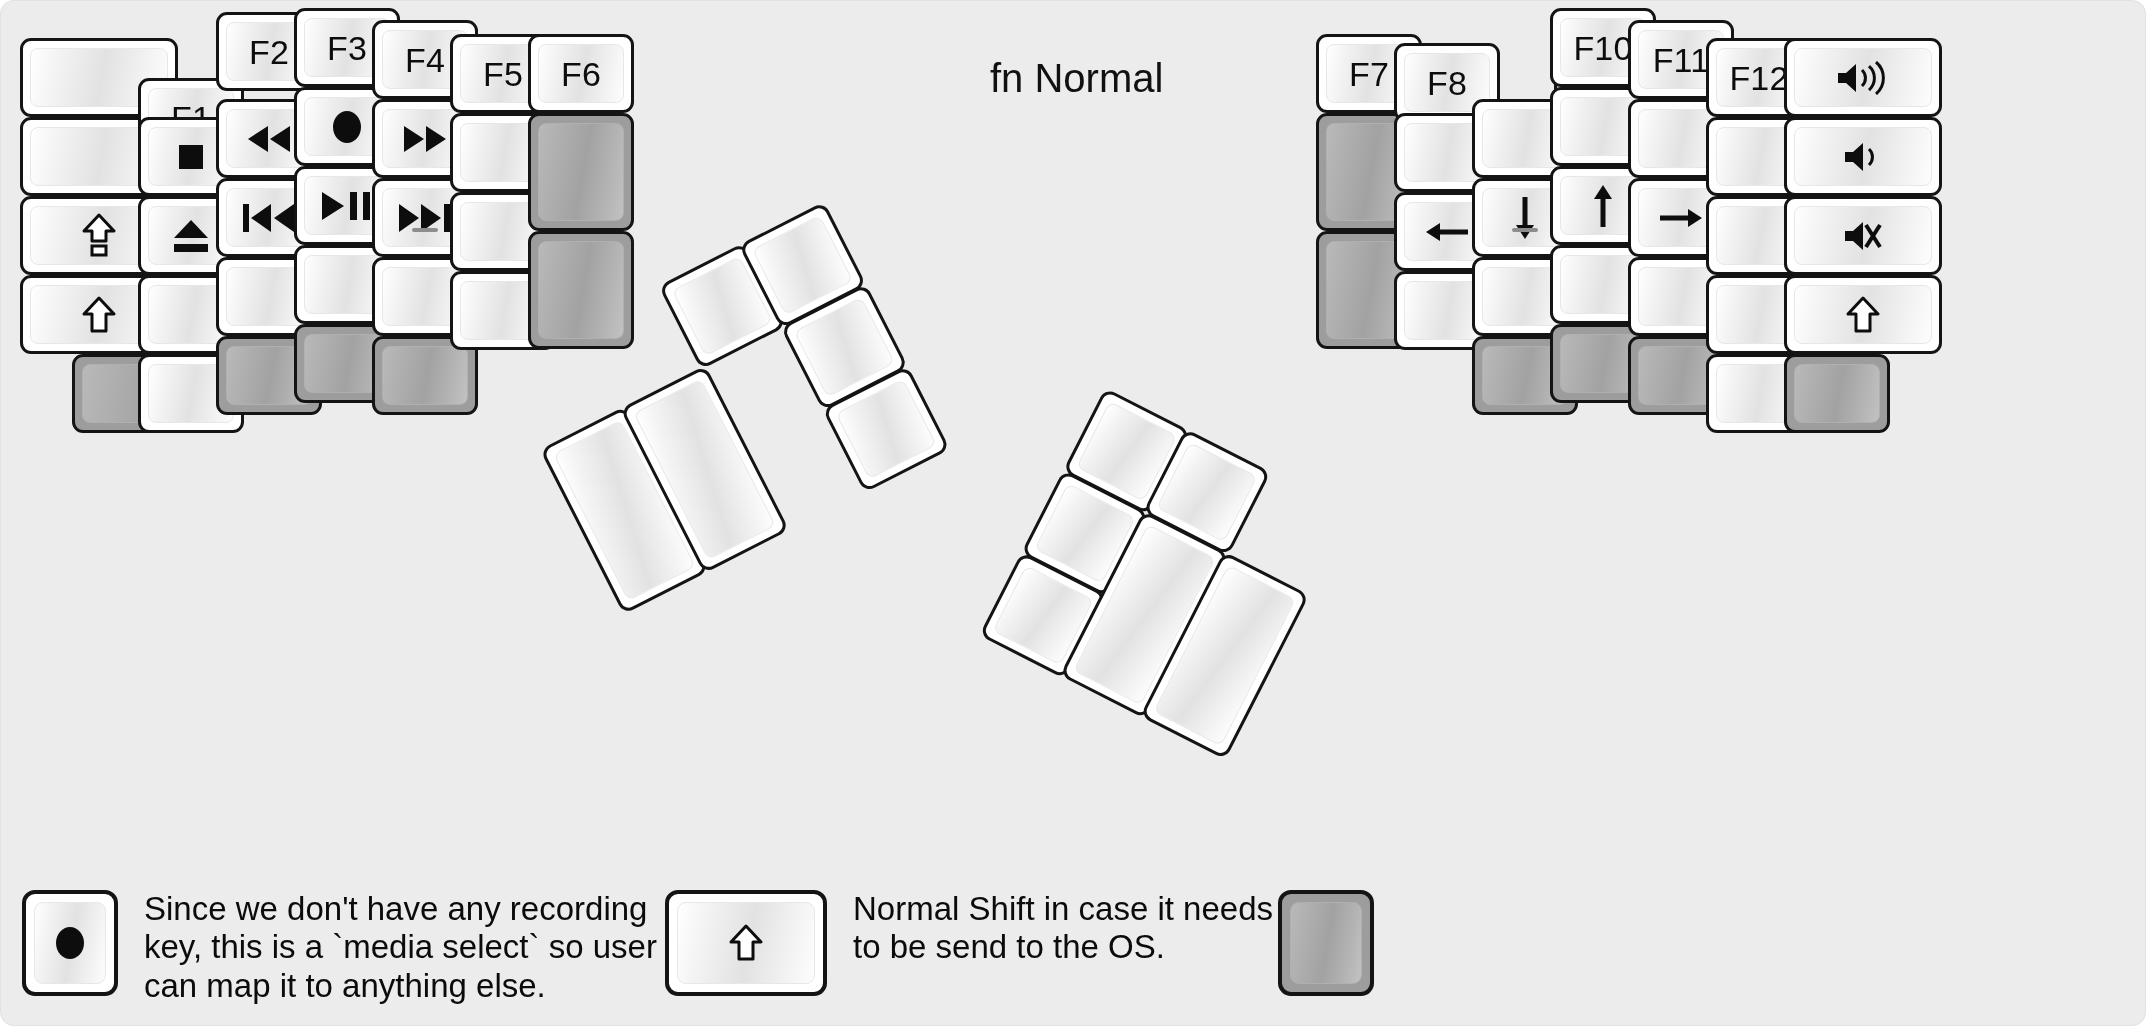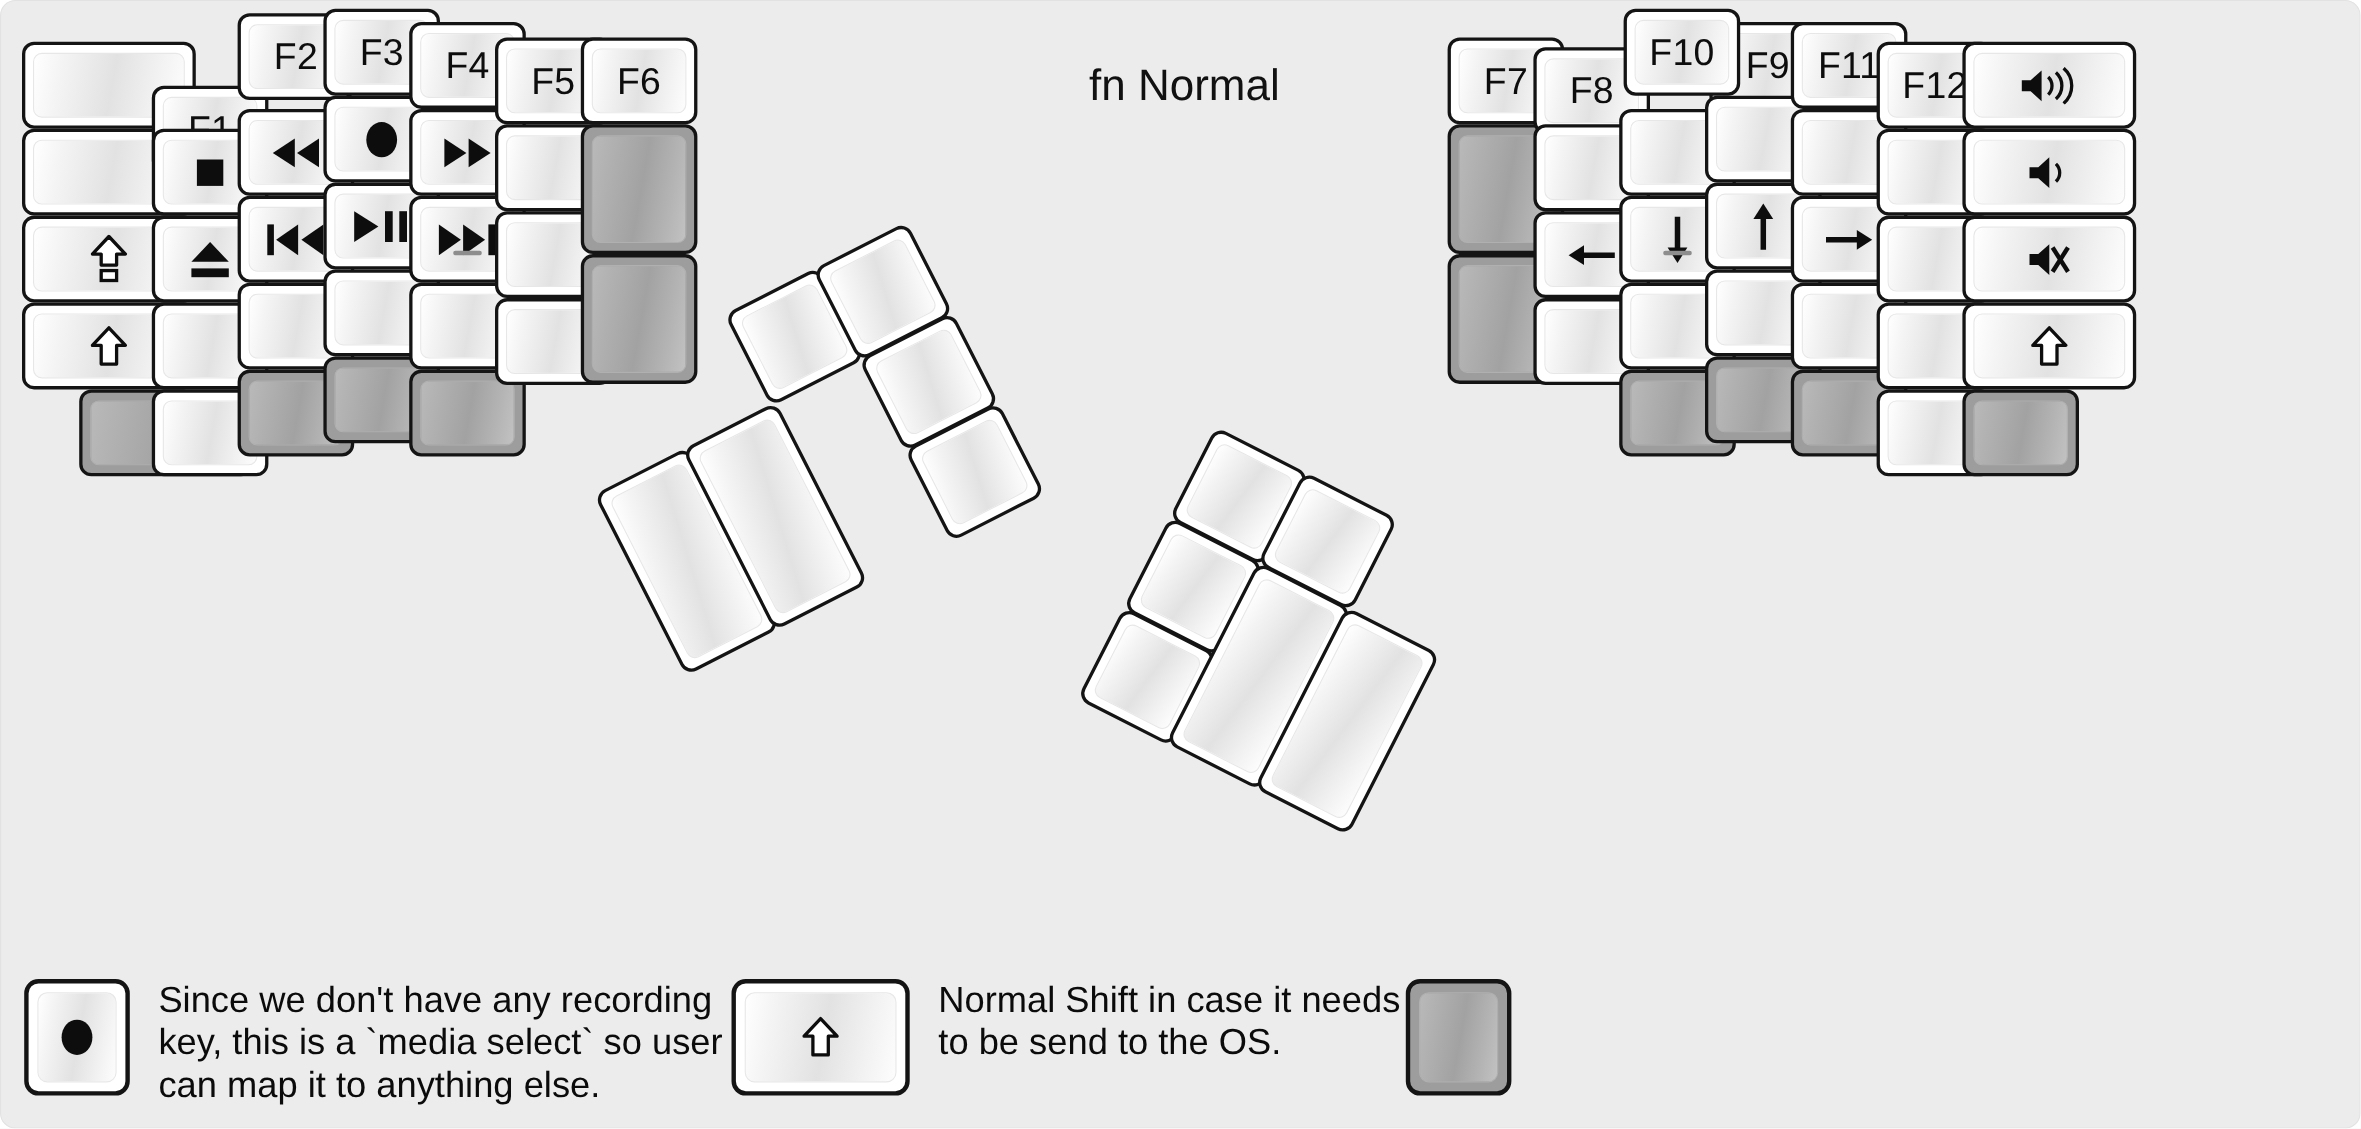--- a/index.html
+++ b/index.html
@@ -350,21 +350,21 @@
           </span>
           <span class="bump"></span>
         </div>
       </div>
       <div class="key" style="left: 1472px; top: 257px; width: 106px; height: 79px;">
         <div class="cap"></div>
       </div>
       <div class="key trans" style="left: 1472px; top: 336px; width: 106px; height: 79px;">
         <div class="cap"></div>
       </div>
-      <div class="key" style="left: 1476px; top: 8px; width: 106px; height: 79px; padding-left: 19px;">
+      <div class="key" style="left: 1550px; top: 8px; width: 106px; height: 79px; padding-left: 19px;">
         <div class="cap">
           <span class="lbl">F10</span>
         </div>
       </div>
       <div class="key" style="left: 1550px; top: 87px; width: 106px; height: 79px;">
         <div class="cap"></div>
       </div>
       <div class="key" style="left: 1550px; top: 166px; width: 106px; height: 79px;">
         <div class="cap">
           <span class="gl">

